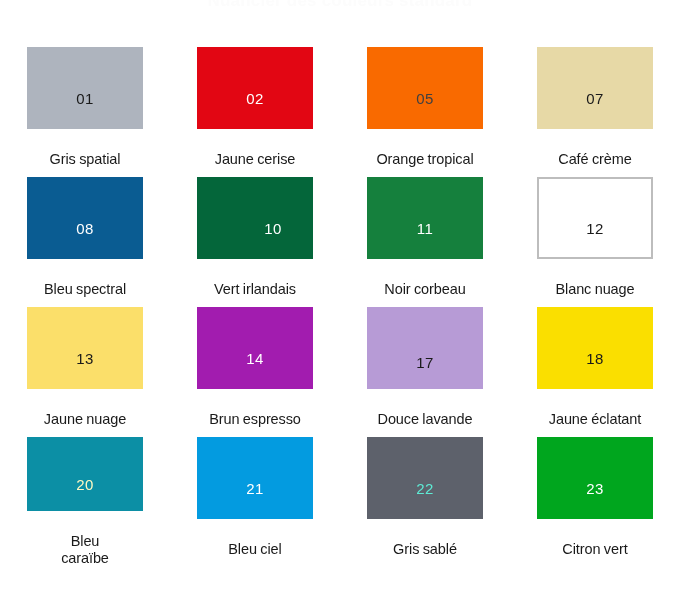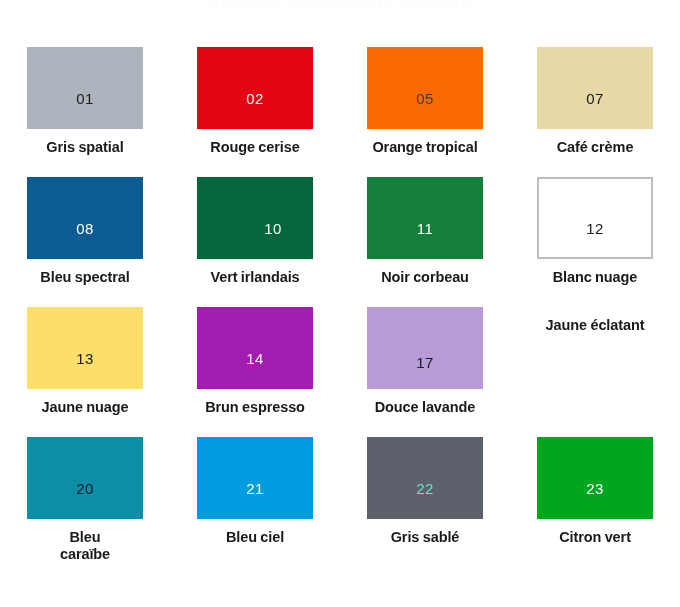--- a/index.html
+++ b/index.html
@@ -64,24 +64,24 @@
 
   .swatch-code {
     font-size: 15px;
     line-height: 1;
     font-weight: 400;
     letter-spacing: .5px;
     transform: translateY(10px);
   }
 
   .swatch-label {
-    margin-top: 10px;
+    margin-top: 22px;
     font-size: 14.5px;
     line-height: 17px;
-    font-weight: 700;
+    font-weight: 400;
     color: #1a1a1a;
     text-align: center;
     letter-spacing: -0.1px;
     max-width: 150px;
     word-spacing: -0.5px;
   }
   .swatch-label.wrap {
     max-width: 74px;
   }
 </style>
@@ -94,21 +94,21 @@
     <div class="swatch-cell">
       <div class="swatch-chip" style="background: rgb(174, 180, 190);">
         <span class="swatch-code" style="color: rgb(26, 26, 26);">01</span>
       </div>
       <div class="swatch-label">Gris spatial</div>
     </div>
     <div class="swatch-cell">
       <div class="swatch-chip" style="background: rgb(226, 6, 19);">
         <span class="swatch-code" style="color: rgb(255, 255, 255);">02</span>
       </div>
-      <div class="swatch-label">Rouge cerise</div>
+      <div class="swatch-label">Jaune cerise</div>
     </div>
     <div class="swatch-cell">
       <div class="swatch-chip" style="background: rgb(249, 106, 0);">
         <span class="swatch-code" style="color: #404040;">05</span>
       </div>
       <div class="swatch-label">Orange tropical</div>
     </div>
     <div class="swatch-cell">
       <div class="swatch-chip" style="background: rgb(231, 217, 166);">
         <span class="swatch-code" style="color: rgb(26, 26, 26);">07</span>
@@ -151,25 +151,28 @@
       </div>
       <div class="swatch-label">Brun espresso</div>
     </div>
     <div class="swatch-cell">
       <div class="swatch-chip" style="background: rgb(183, 155, 214);">
         <span class="swatch-code" style="color: rgb(26, 26, 26); margin-top: 8px;">17</span>
       </div>
       <div class="swatch-label">Douce lavande</div>
     </div>
     <div class="swatch-cell">
+      <div class="swatch-chip" style="background: rgb(250, 223, 0);">
+        <span class="swatch-code" style="color: rgb(26, 26, 26);">18</span>
+      </div>
       <div class="swatch-label">Jaune éclatant</div>
     </div>
     <div class="swatch-cell">
       <div class="swatch-chip" style="background: rgb(12, 143, 165);">
-        <span class="swatch-code" style="color: #0f172a;">20</span>
+        <span class="swatch-code" style="color: #fef9c3;">20</span>
       </div>
       <div class="swatch-label wrap">Bleu caraïbe</div>
     </div>
     <div class="swatch-cell">
       <div class="swatch-chip" style="background: rgb(3, 155, 224);">
         <span class="swatch-code" style="color: rgb(255, 255, 255);">21</span>
       </div>
       <div class="swatch-label">Bleu ciel</div>
     </div>
     <div class="swatch-cell">

